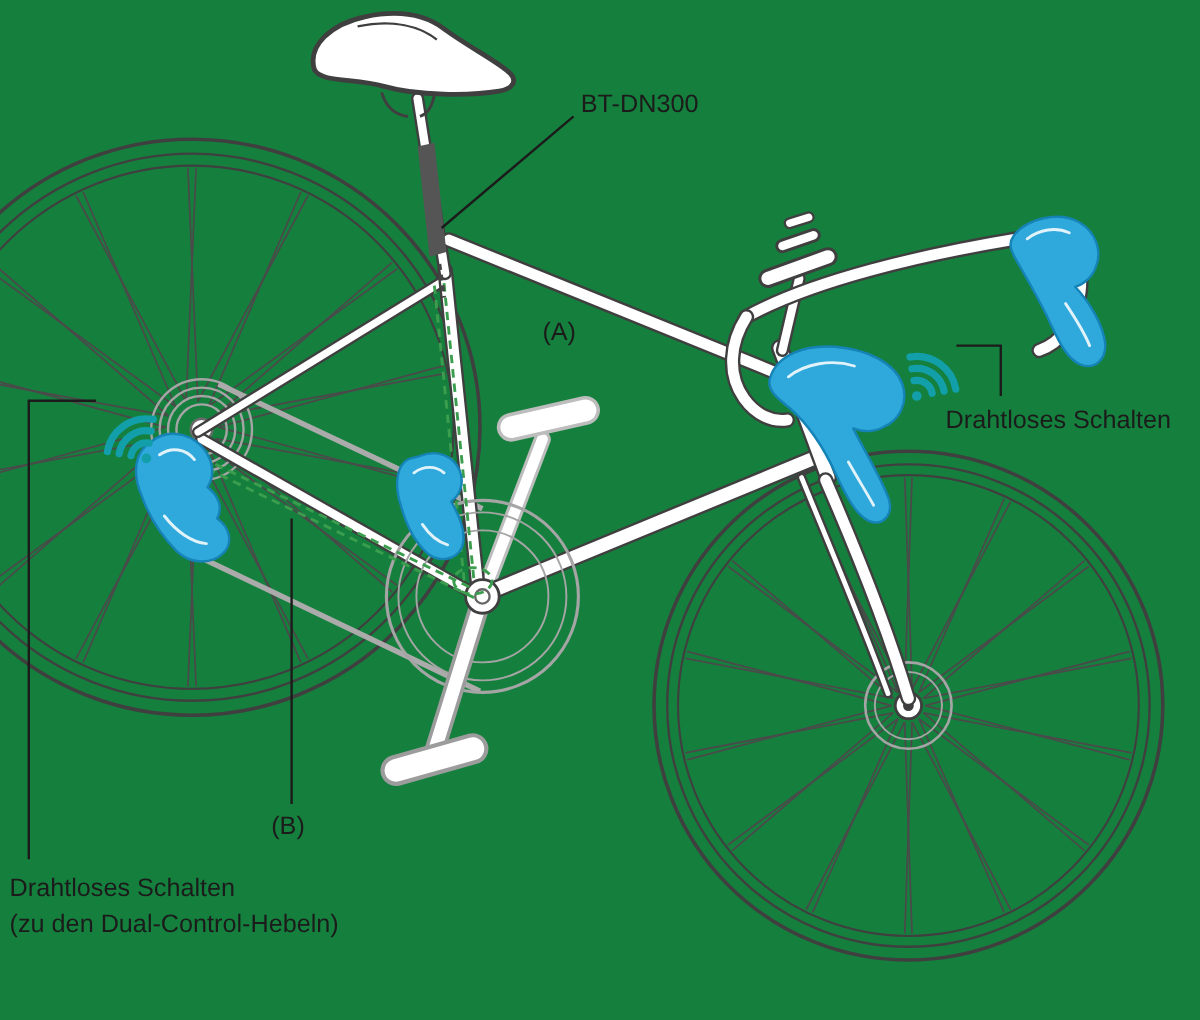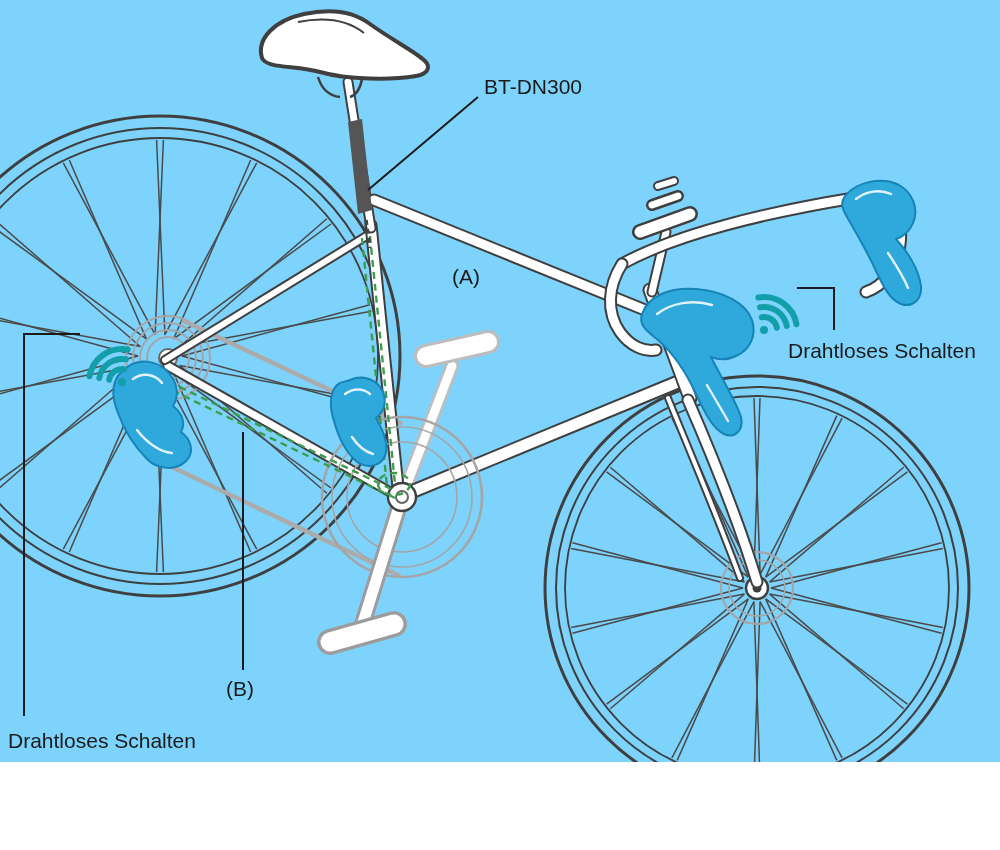--- a/index.html
+++ b/index.html
@@ -1,16 +1,16 @@
 <!DOCTYPE html>
 <html><head>
 <meta charset="utf-8">
 <style>
   html,body{margin:0;padding:0;background:#fff;}
-  .stage{position:relative;width:1000px;height:762px;background:#7dd3fc;overflow:hidden;
+  .stage{position:relative;width:1000px;height:850px;background:#15803d;overflow:hidden;
          font-family:"Liberation Sans",sans-serif;}
   .stage svg{position:absolute;left:0;top:0;}
   .lbl{position:absolute;color:#1b1b1b;font-size:21px;line-height:30px;font-weight:500;white-space:nowrap;}
   .rim{fill:none;stroke:#3F3F3F;}
   .spokes line{stroke:#4a4a4a;stroke-width:1.5;}
   .lightline{fill:none;stroke:#A5A5A5;}
   .chainline{fill:none;stroke:#ABABAB;stroke-width:4.5;}
   .darkline{fill:none;stroke:#3F3F3F;}
   .tube-o{fill:none;stroke:#3F3F3F;stroke-linecap:round;}
   .tube-i{fill:none;stroke:#fff;stroke-linecap:round;}
@@ -235,15 +235,16 @@
 <div class="lbl" style="left:452px;top:262px;">(A)</div>
 
 <div class="lbl" style="left:788px;top:336px;">
   <div>Drahtloses Schalten</div>
 </div>
 
 <div class="lbl" style="left:226px;top:674px;">(B)</div>
 
 <div class="lbl" style="left:8px;top:726px;">
   <div>Drahtloses Schalten</div>
+  <div>(zu den Dual-Control-Hebeln)</div>
 </div>
 
 </div>
 
 </body></html>

